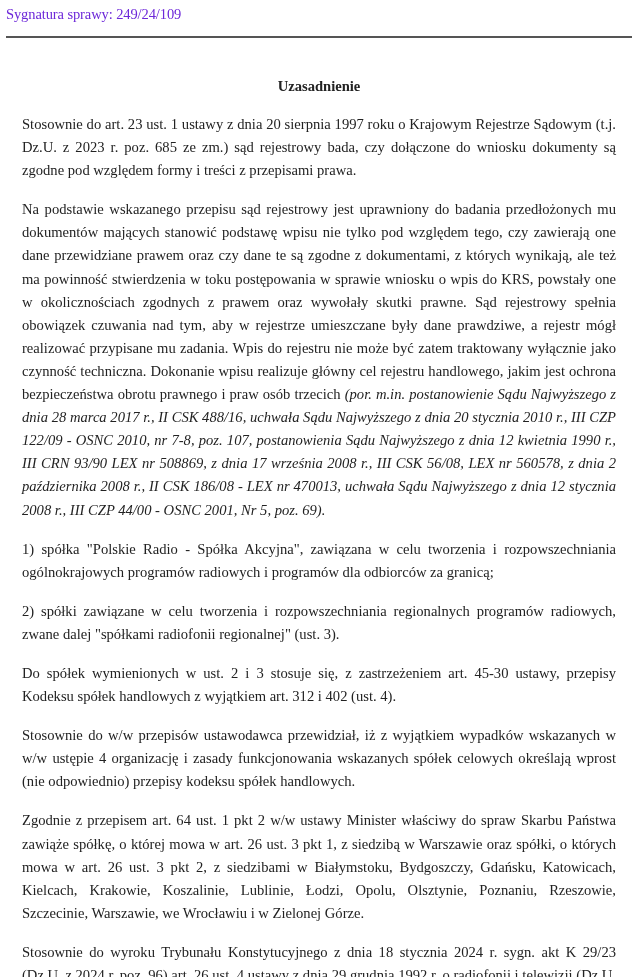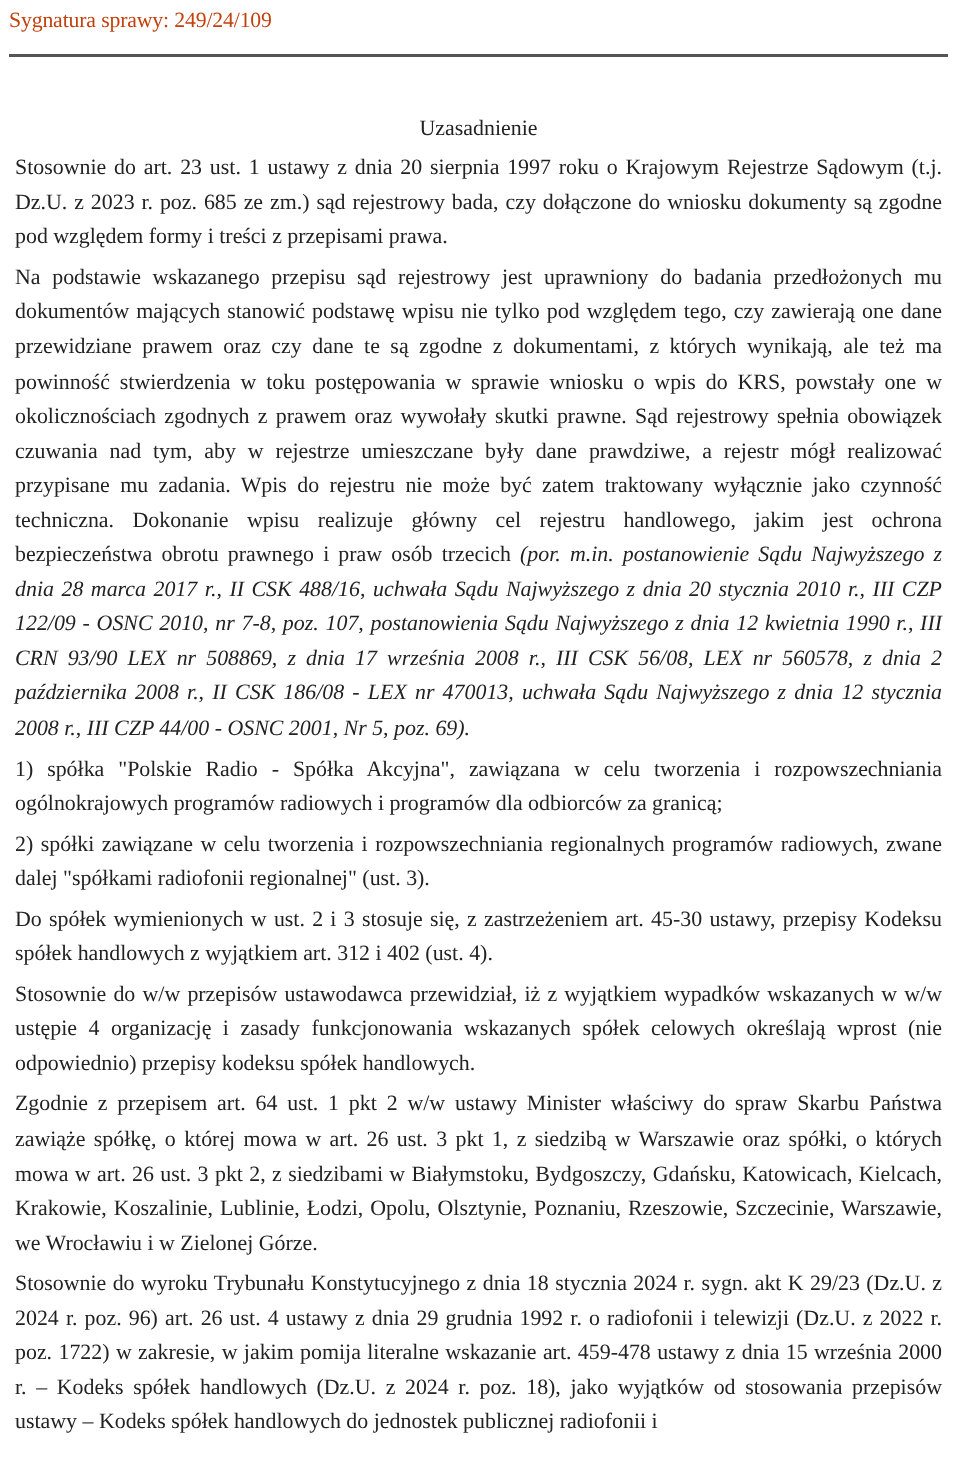--- a/index.html
+++ b/index.html
@@ -3,35 +3,35 @@
 <meta charset="utf-8">
 <style>
   html, body { margin: 0; padding: 0; background: #ffffff; }
   body {
     width: 640px; height: 977px; overflow: hidden;
     font-family: "Liberation Serif", "DejaVu Serif", serif;
     color: #222222;
   }
   .header {
     position: absolute; left: 6px; top: 6px;
-    font-size: 14.5px; color: #c2410c; letter-spacing: -0.1px;
+    font-size: 14.5px; color: #6d28d9; letter-spacing: -0.1px;
   }
   .rule {
     position: absolute; left: 6px; right: 8px; top: 36px;
     height: 2px; background: #555555;
   }
   .doc {
     position: absolute; left: 6px; top: 75px; width: 626px;
     font-size: 14.6px; line-height: 23.1px; text-align: justify;
   }
   .title {
-    text-align: center; font-weight: normal; font-size: 14.6px;
+    text-align: center; font-weight: bold; font-size: 14.6px;
     margin: 0; line-height: 22px;
   }
-  .para { margin: 4px; }
+  .para { margin: 16px; }
   .para .cite { font-style: italic; }
 </style>
 </head>
 <body>
 
 <div class="header">Sygnatura sprawy: 249/24/109</div>
 <div class="rule"></div>
 
 <div class="doc">
   <p class="title">Uzasadnienie</p>

